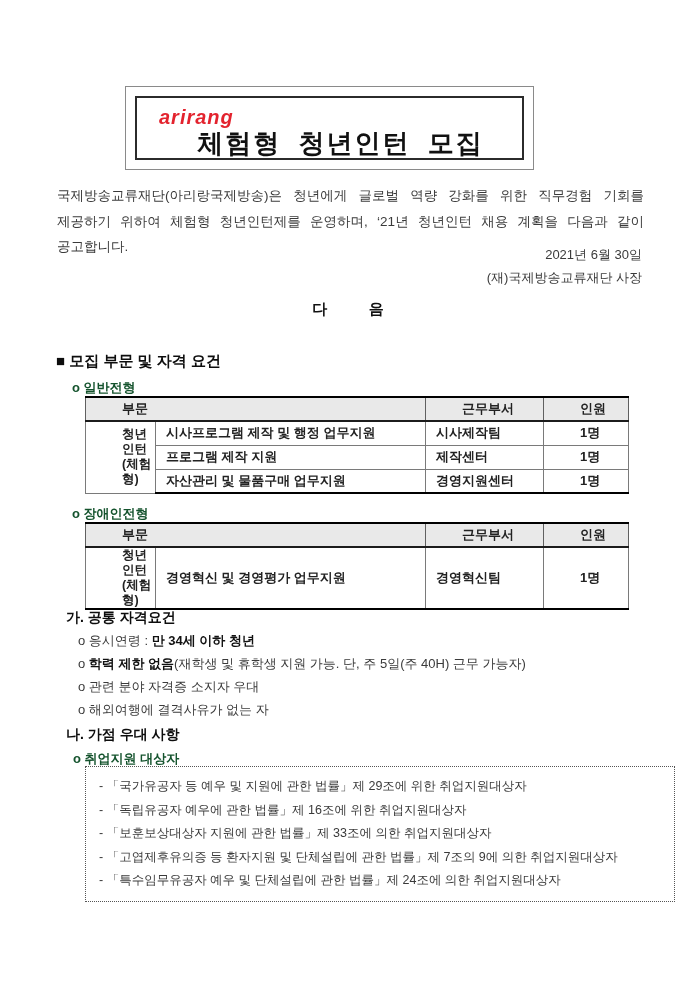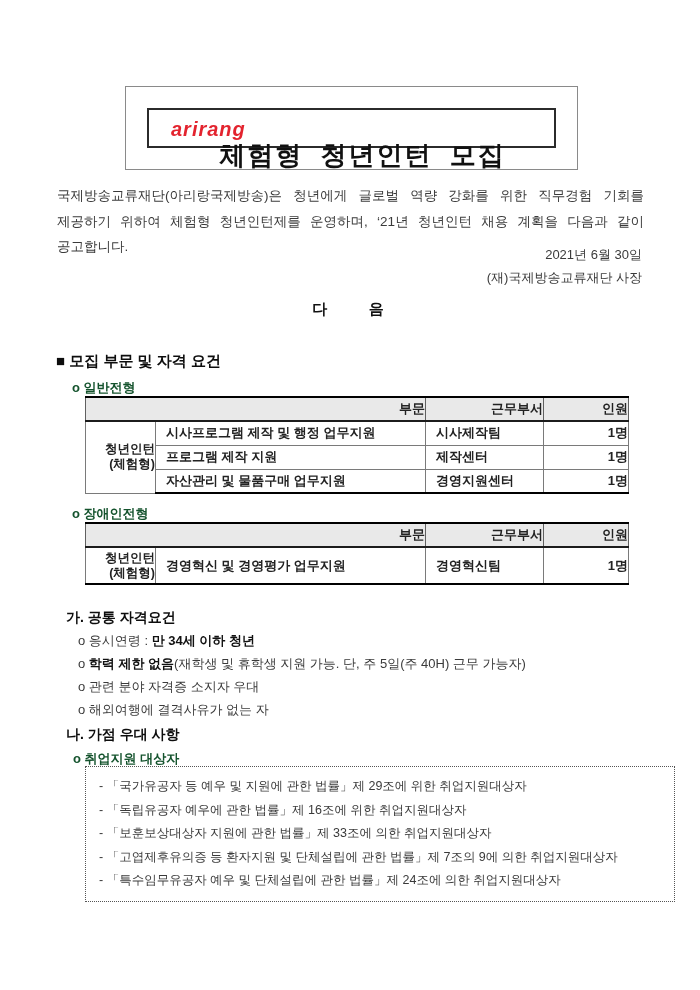--- a/index.html
+++ b/index.html
@@ -8,22 +8,22 @@
     position:relative;
     width:700px; height:990px;
     background:#ffffff;
     font-family:"Liberation Sans","DejaVu Sans",sans-serif;
     color:#2e2e2e;
     overflow:hidden;
   }
 
   
   .title-box {
-    position:absolute; left:125px; top:86px; width:453px; height:84px;
-    border:1px solid #8a8a8a; padding:21px; background:#fff;
+    position:absolute; left:125px; top:86px; width:409px; height:84px;
+    border:1px solid #8a8a8a; padding:9px; background:#fff;
   }
   .title-box-inner {
     width:100%; height:100%;
     border:2px solid #2b2b2b;
     padding:9px 0 0 22px;
   }
   .logo {
     font-size:20px; font-weight:bold; font-style:italic;
     letter-spacing:1px; line-height:20px;
   }
@@ -56,22 +56,22 @@
     position:absolute; left:72px; font-size:13px; font-weight:bold; color:#14532d;
   }
 
   
   .recruit-table {
     position:absolute; left:85px;
     border-collapse:collapse; table-layout:fixed; width:543px;
     font-size:13px; color:#222; font-weight:bold;
   }
   .recruit-table th, .recruit-table td {
-    border:1px solid #606060; text-align:right; vertical-align:middle;
-    overflow:hidden; white-space:nowrap;
+    border:1px solid #606060; text-align:left; vertical-align:middle;
+    overflow:hidden; white-space:nowrap;padding-left:36px;
   }
   .recruit-table thead th {
     background:#e9e9e9; height:24px; font-weight:bold;
     border-top:2px solid #000; border-bottom:2px solid #1c1c1c;
   }
   .recruit-table tbody td { height:24px; border-color:#7a7a7a; }
   .recruit-table tbody tr:last-child td { border-bottom:2px solid #000; }
   .recruit-table td.task { text-align:left; padding-left:10px; }
   .recruit-table td.group { font-size:12.5px; line-height:15px; white-space:normal; }
   .t2 tbody td { height:37px; }

